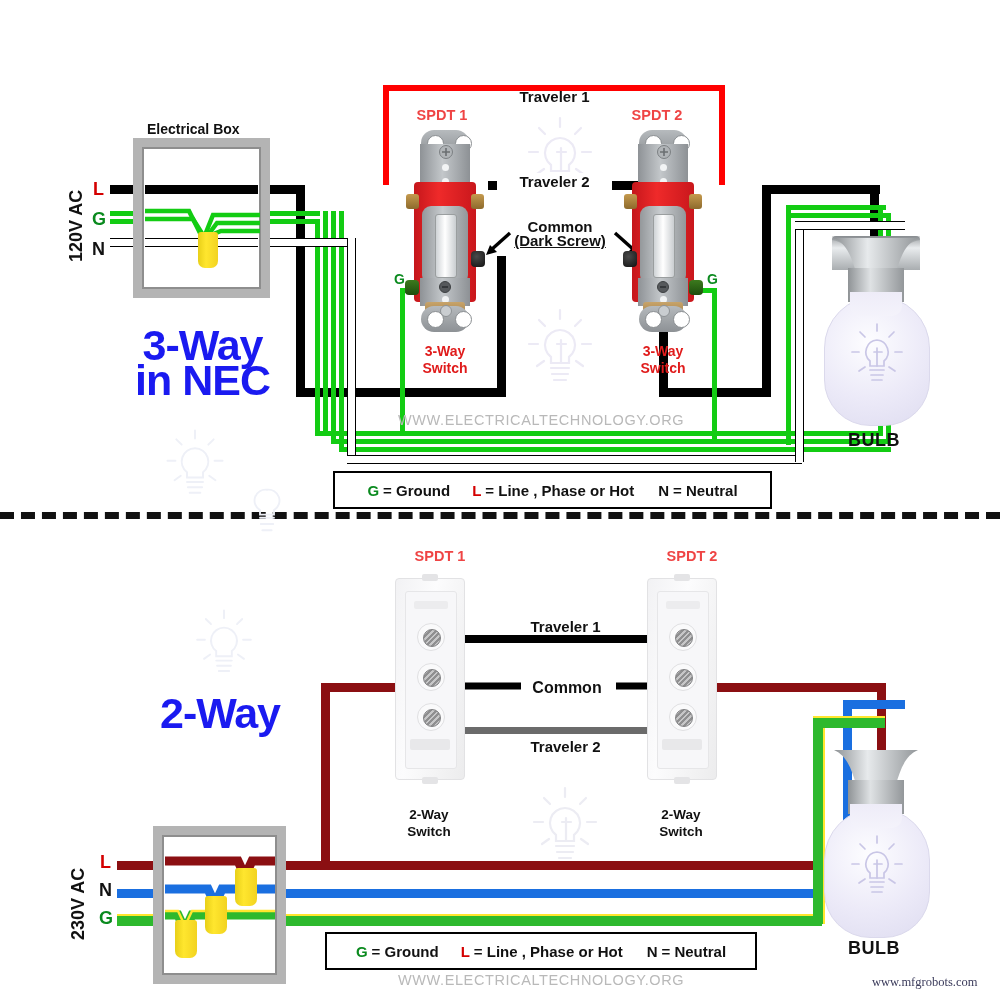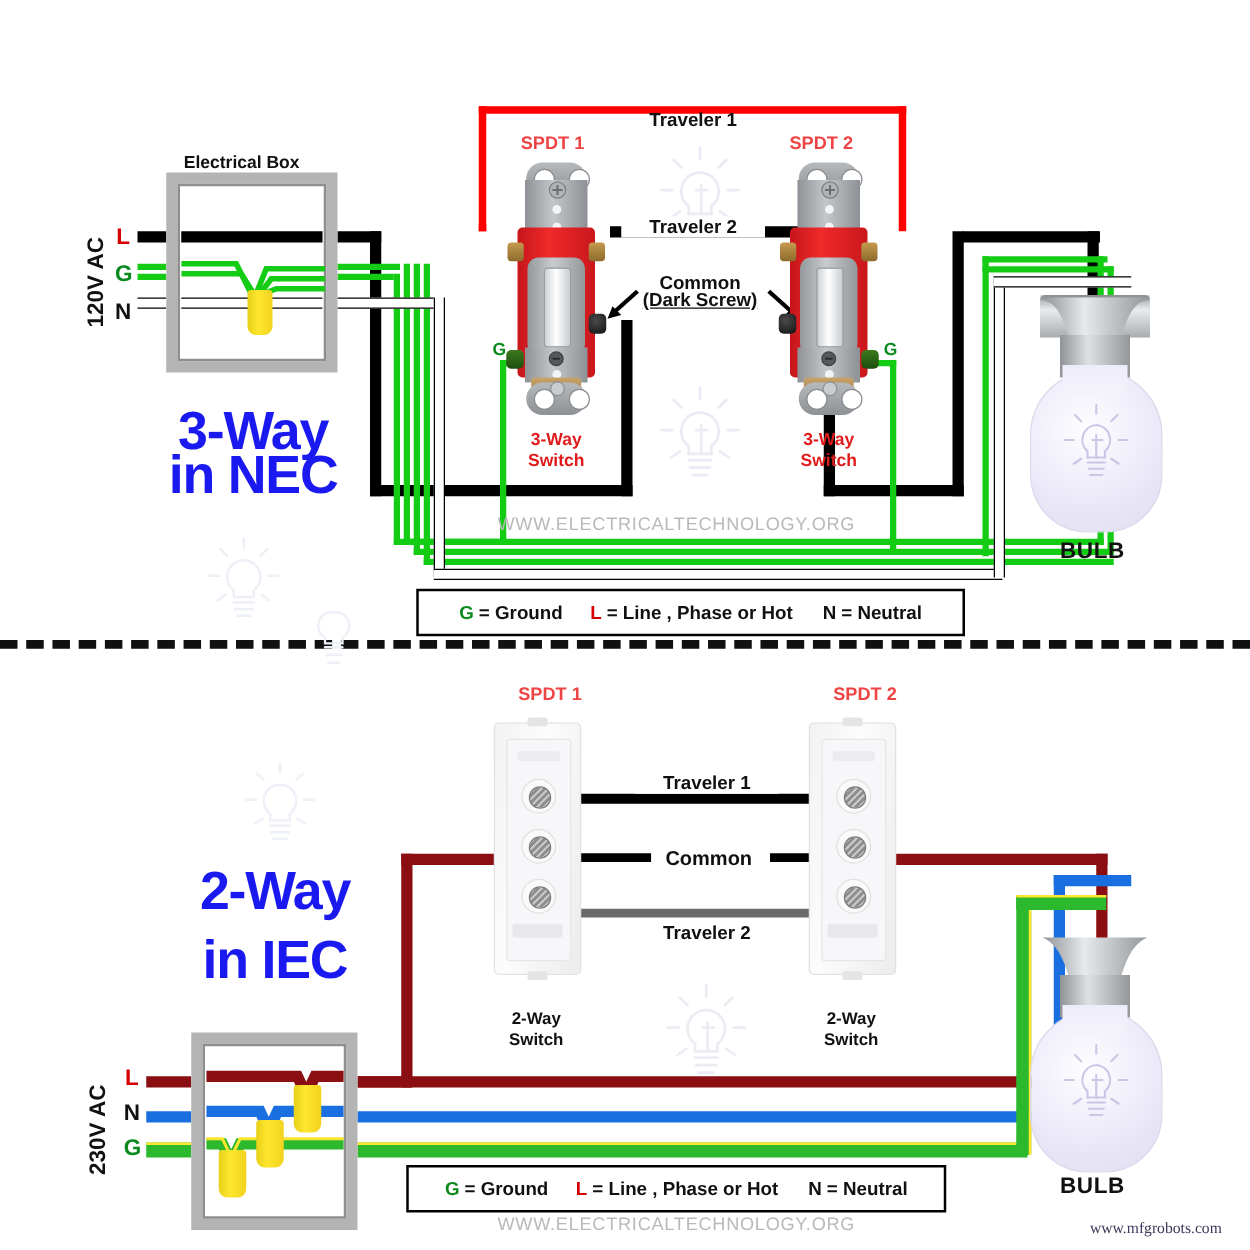--- a/index.html
+++ b/index.html
@@ -343,21 +343,20 @@
     </g>
   </svg>
   <svg class="abs wm-bulb" style="left:232px;top:470px;" width="70" height="80" viewBox="0 0 90 100">
     <g fill="none" stroke="#eef0f7" stroke-width="2.4" stroke-linecap="round">
       <path d="M36 60h18M37 68h16M39 76h12"></path>
       <path d="M45 24a14 14 0 0 0-9 26v6h18v-6a14 14 0 0 0-9-26z"></path>
     </g>
   </svg>
 
   <div class="abs bigblue" style="left:130px;top:690px;width:180px;">2-Way</div>
-  <div class="abs bigblue" style="left:130px;top:745px;width:180px;">in IEC</div>
 
   <div class="abs vac" style="left:68px;top:940px;">230V AC</div>
   <div class="abs term-L" style="left:100px;top:852px;">L</div>
   <div class="abs term-N" style="left:99px;top:880px;">N</div>
   <div class="abs term-G" style="left:99px;top:908px;">G</div>
 
   <div class="abs w" style="left:117px;top:861px;width:212px;height:9px;background:#8b0f12;"></div>
   <div class="abs w" style="left:321px;top:683px;width:9px;height:187px;background:#8b0f12;"></div>
   <div class="abs w" style="left:321px;top:683px;width:110px;height:9px;background:#8b0f12;"></div>
 

